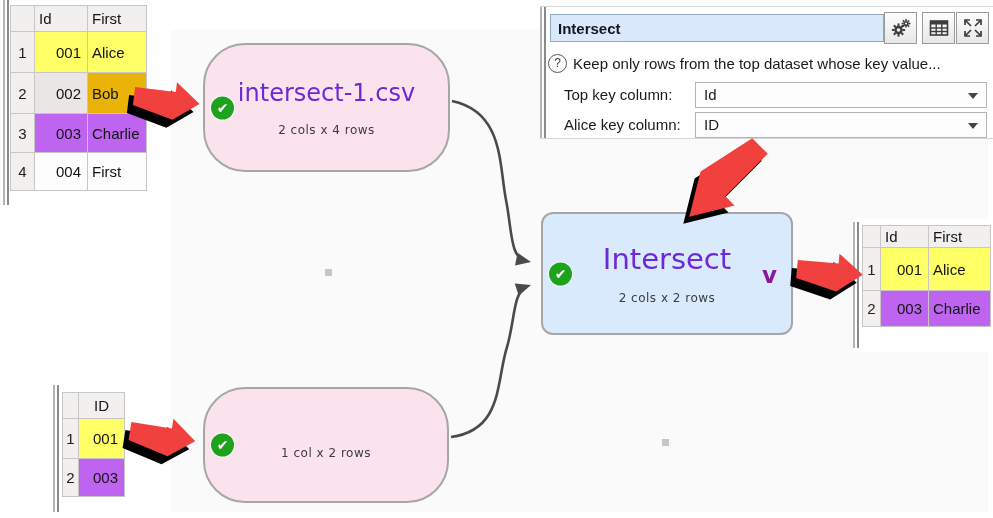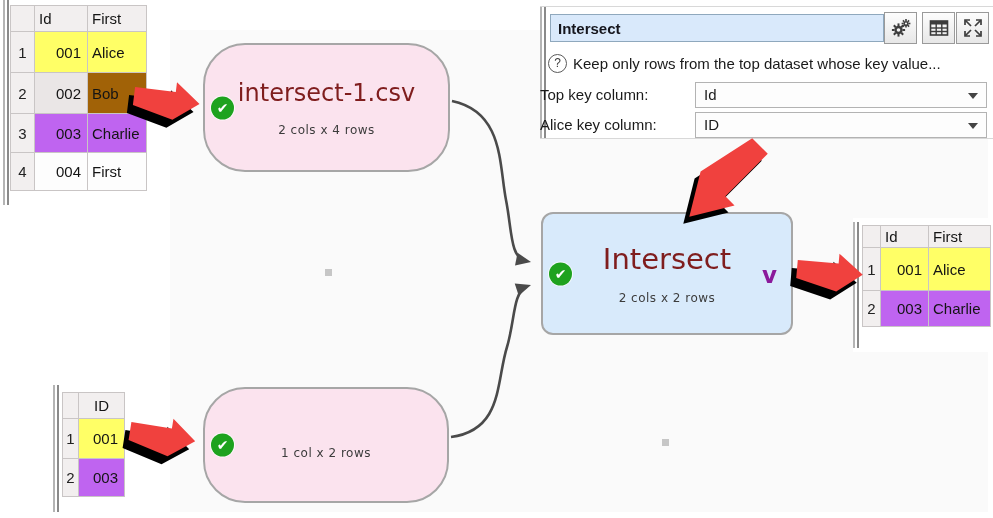--- a/index.html
+++ b/index.html
@@ -20,21 +20,21 @@
   .datatable th{background:#f2efef;font-weight:400;text-align:left;}
   .datatable td.num{background:#f2efef;text-align:center;color:#222;padding:0 2px;}
   .datatable td.idc{text-align:right;padding-right:6px;}
   .datatable td.txt{text-align:left;}
 
   
   .node{position:absolute;box-sizing:border-box;border:2px solid #a6a6a6;text-align:center;z-index:10;
         display:flex;flex-direction:column;align-items:center;justify-content:center;}
   .node.pink{background:#fbe3ee;border-radius:42px;}
   .node.blue{background:#d8eafb;border-radius:12px;}
-  .node-title{font-family:"DejaVu Sans",sans-serif;color:#7f1d1d;}
+  .node-title{font-family:"DejaVu Sans",sans-serif;color:#6d28d9;}
   .node-sub{font-family:"DejaVu Sans",sans-serif;font-size:12px;color:#3c3c3c;letter-spacing:.5px;}
   .src .node-title{font-size:24px;}
   .src .node-sub{margin-top:16px;}
   .op .node-title{font-size:29px;}
   .op .node-sub{margin-top:15px;text-align:center;}
   .check{position:absolute;left:6px;top:50%;transform:translateY(-50%);width:23px;height:23px;
          border-radius:50%;background:#1ea21e;color:#fff;font-size:14px;line-height:23px;text-align:center;
          box-shadow:0 0 0 1px rgba(255,255,255,.75);}
   .chevron{position:absolute;right:14px;top:50%;transform:translateY(-46%);
            font-family:"DejaVu Sans",sans-serif;font-size:23px;font-weight:600;color:#8b1a9b;}
@@ -46,21 +46,21 @@
                   border-left:2px solid #b4b4b4;border-right:2px solid #8a8a8a;}
   .title-input{position:absolute;left:10px;top:7px;width:318px;height:26px;background:#d9e9fb;
                border:1px solid #8fa8bd;font-weight:bold;font-size:15px;padding:0 7px;
                font-family:"Liberation Sans",sans-serif;color:#16161d;box-sizing:content-box;}
   .pbtn{position:absolute;top:5px;width:33px;height:32px;box-sizing:border-box;
         background:linear-gradient(#fdfdfd,#e7e7e7);border:1px solid #9a9a9a;
         display:flex;align-items:center;justify-content:center;}
   .help-icon{position:absolute;left:8px;top:47px;width:17px;height:17px;border:1.5px solid #5a5a5a;
              border-radius:50%;color:#3c3c3c;font-size:12px;line-height:17px;text-align:center;}
   .help-text{position:absolute;left:33px;top:48px;white-space:nowrap;}
-  .flabel{position:absolute;left:0;white-space:nowrap;}
+  .flabel{position:absolute;left:24px;white-space:nowrap;}
   .dropdown{position:absolute;left:155px;width:292px;height:26px;box-sizing:border-box;
             border:1px solid #b3b3b3;background:#fdfdfd;line-height:24px;padding:0 8px;}
   .caret{position:absolute;right:8px;top:10px;width:0;height:0;
          border-left:5px solid transparent;border-right:5px solid transparent;border-top:6px solid #444;}
 
   .outpane{position:absolute;left:853px;top:218px;width:140px;height:134px;background:#fff;z-index:24;}
 
   svg.curves{position:absolute;left:0;top:0;z-index:5;pointer-events:none;}
   svg.arrows{position:absolute;left:0;top:0;z-index:60;pointer-events:none;}
 </style>
@@ -98,21 +98,21 @@
       <th>First</th>
     </tr>
     <tr style="height:41px">
       <td class="num">1</td>
       <td class="idc" style="background:#ffff66">001</td>
       <td class="txt" style="background:#ffff66">Alice</td>
     </tr>
     <tr style="height:41px">
       <td class="num">2</td>
       <td class="idc" style="background:#eae6e6">002</td>
-      <td class="txt" style="background:#a16207">Bob</td>
+      <td class="txt" style="background:#eab308">Bob</td>
     </tr>
     <tr style="height:39px">
       <td class="num">3</td>
       <td class="idc" style="background:#bf64f0">003</td>
       <td class="txt" style="background:#bf64f0">Charlie</td>
     </tr>
     <tr style="height:38px">
       <td class="num">4</td>
       <td class="idc" style="background:#fdfdfd">004</td>
       <td class="txt" style="background:#fdfdfd">First</td>

